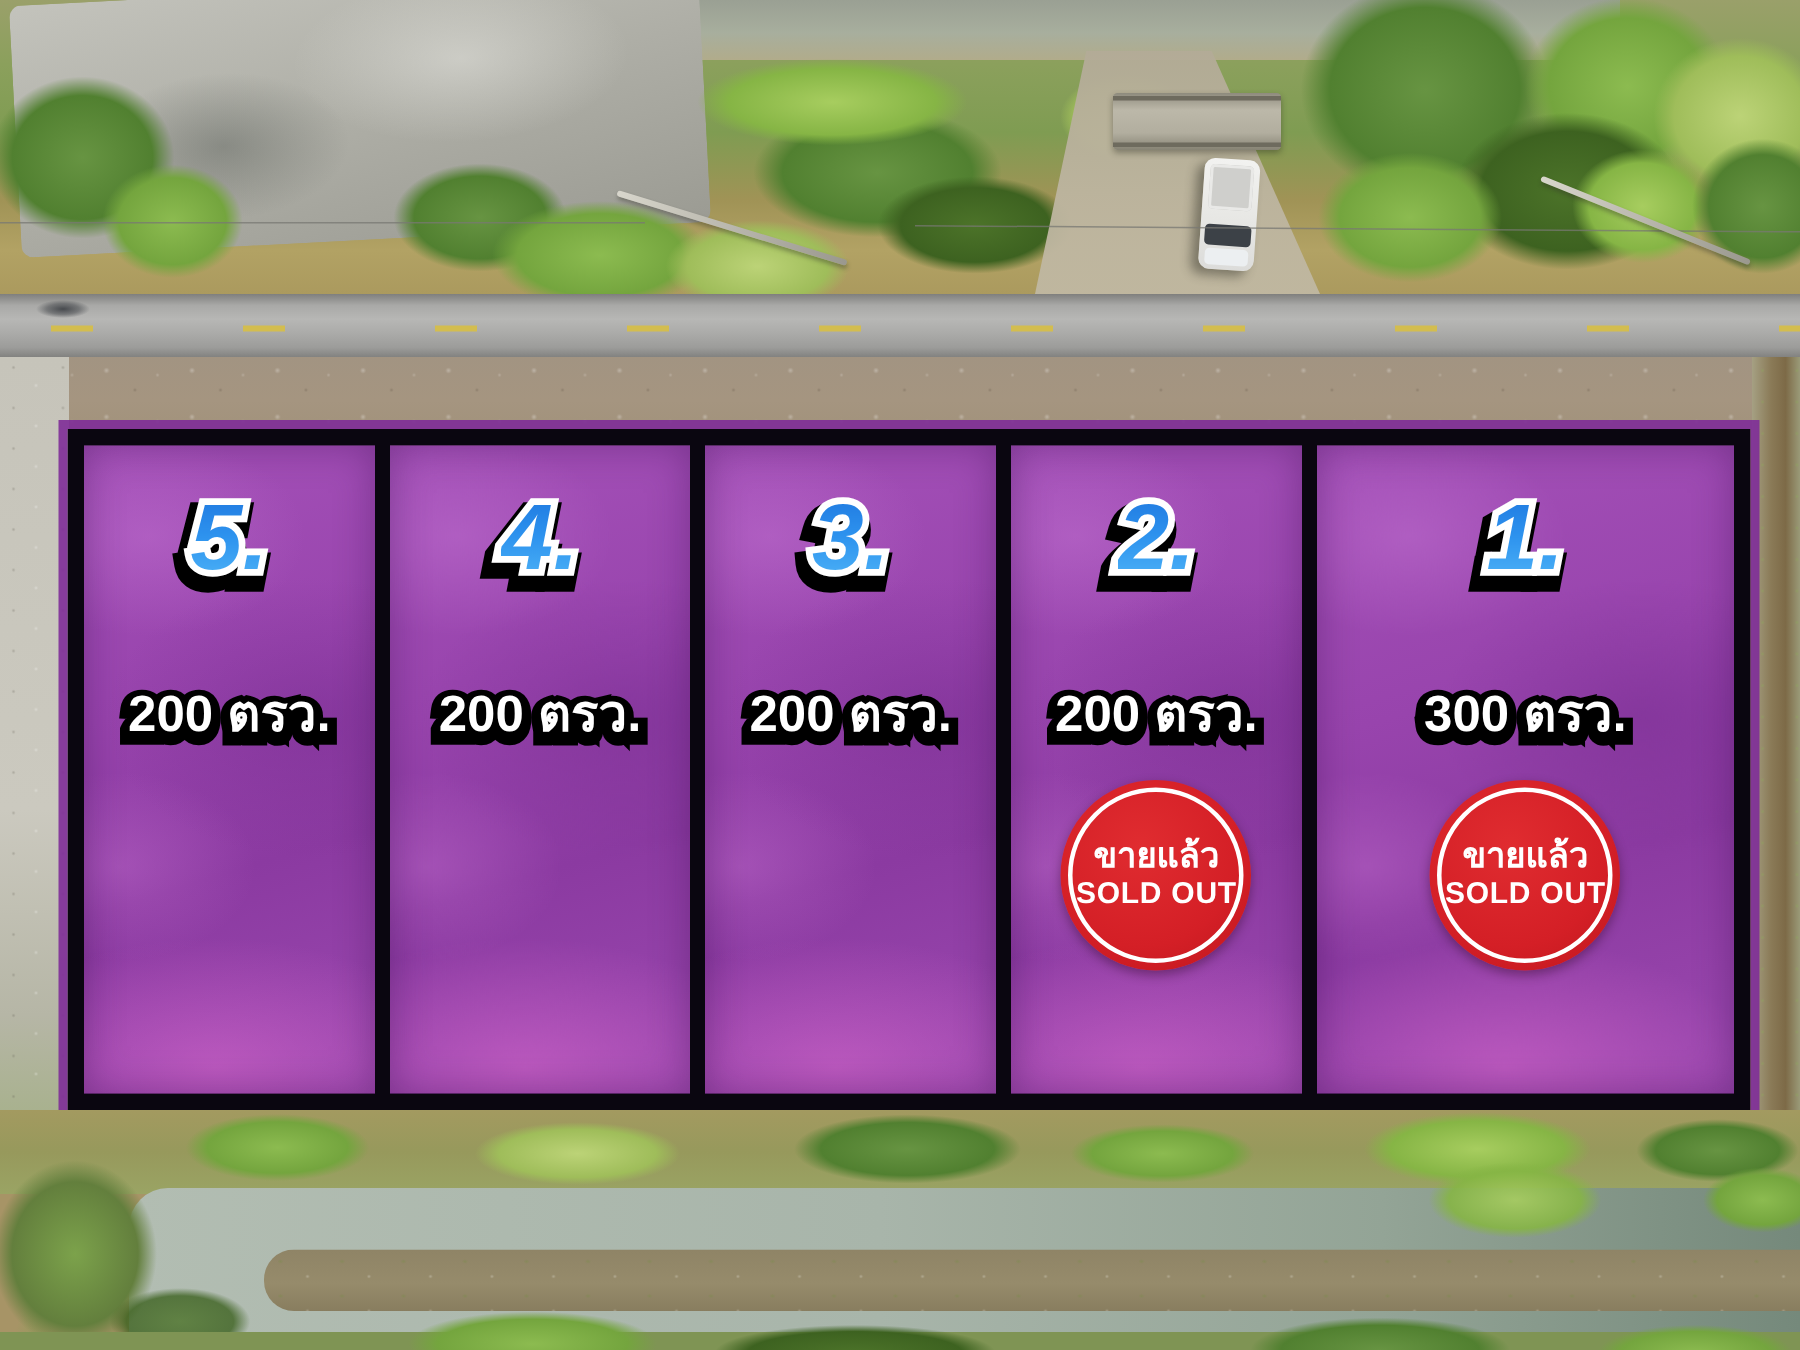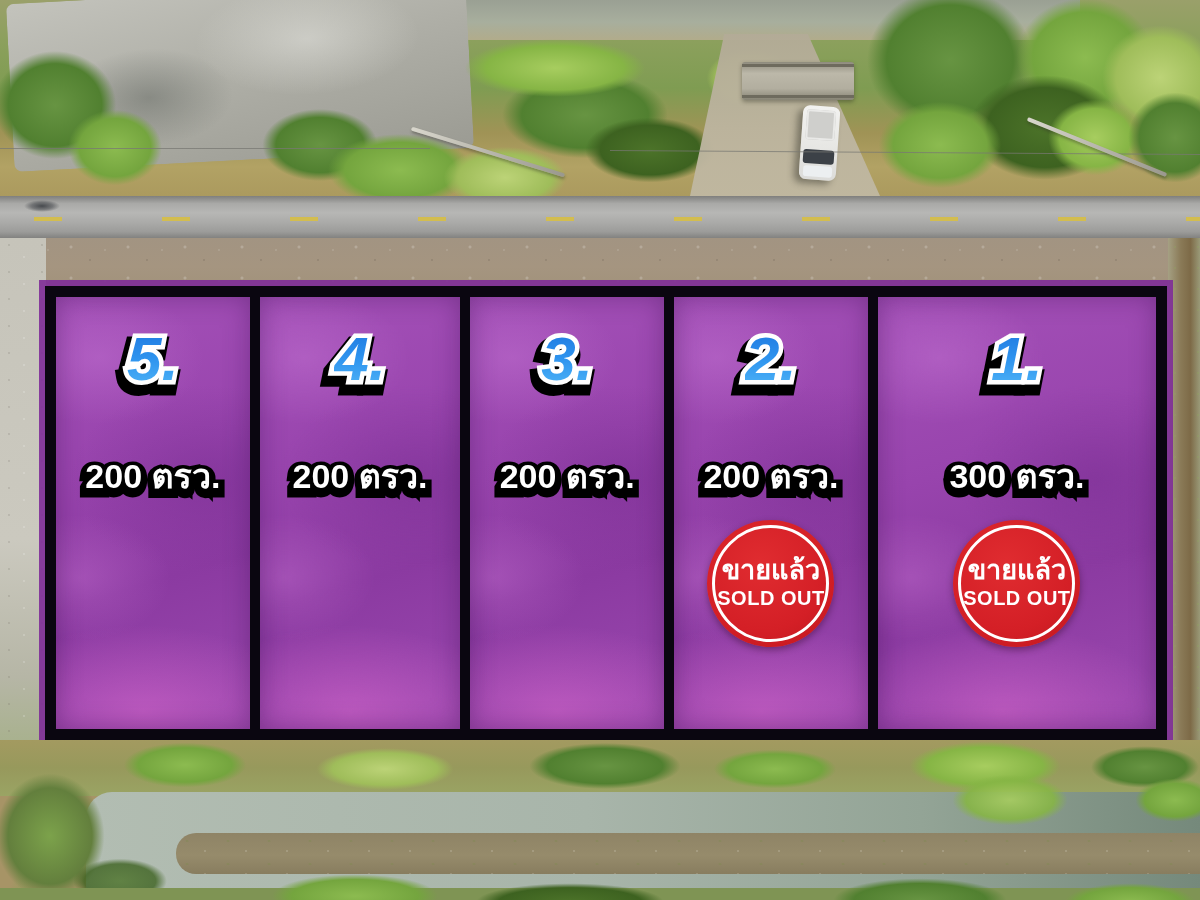--- a/index.html
+++ b/index.html
@@ -147,21 +147,21 @@
 
   .sold-badge{
     position:relative;margin-top:24px;width:127px;height:127px;border-radius:50%;
     background:radial-gradient(circle at 42% 35%,#e02c30 0%,#d41f26 60%,#bd161d 100%);
     display:flex;flex-direction:column;align-items:center;justify-content:center;
     box-shadow:0 3px 7px rgba(40,5,30,.4);
   }
   .sold-badge::before{
     content:"";position:absolute;inset:5px;border:3.5px solid #fff;border-radius:50%;
   }
-  .badge-thai{position:relative;color:#fff;font-size:27px;font-weight:bold;line-height:1.05;}
+  .badge-thai{position:relative;color:#fff;font-size:23px;font-weight:bold;line-height:1.05;}
   .badge-en{position:relative;color:#fff;font-size:20px;font-weight:bold;letter-spacing:.5px;margin-top:3px;}
 
   
   .bottom-green{
     left:0;top:740px;width:1200px;height:56px;
     background:linear-gradient(180deg,#a39a60 0%,#97995c 50%,#9aa464 100%);
   }
   .canal{
     left:86px;top:792px;width:1114px;height:102px;
     background:linear-gradient(90deg,#b2bdb2 0%,#a8b5aa 45%,#93a496 75%,#75897b 100%);

